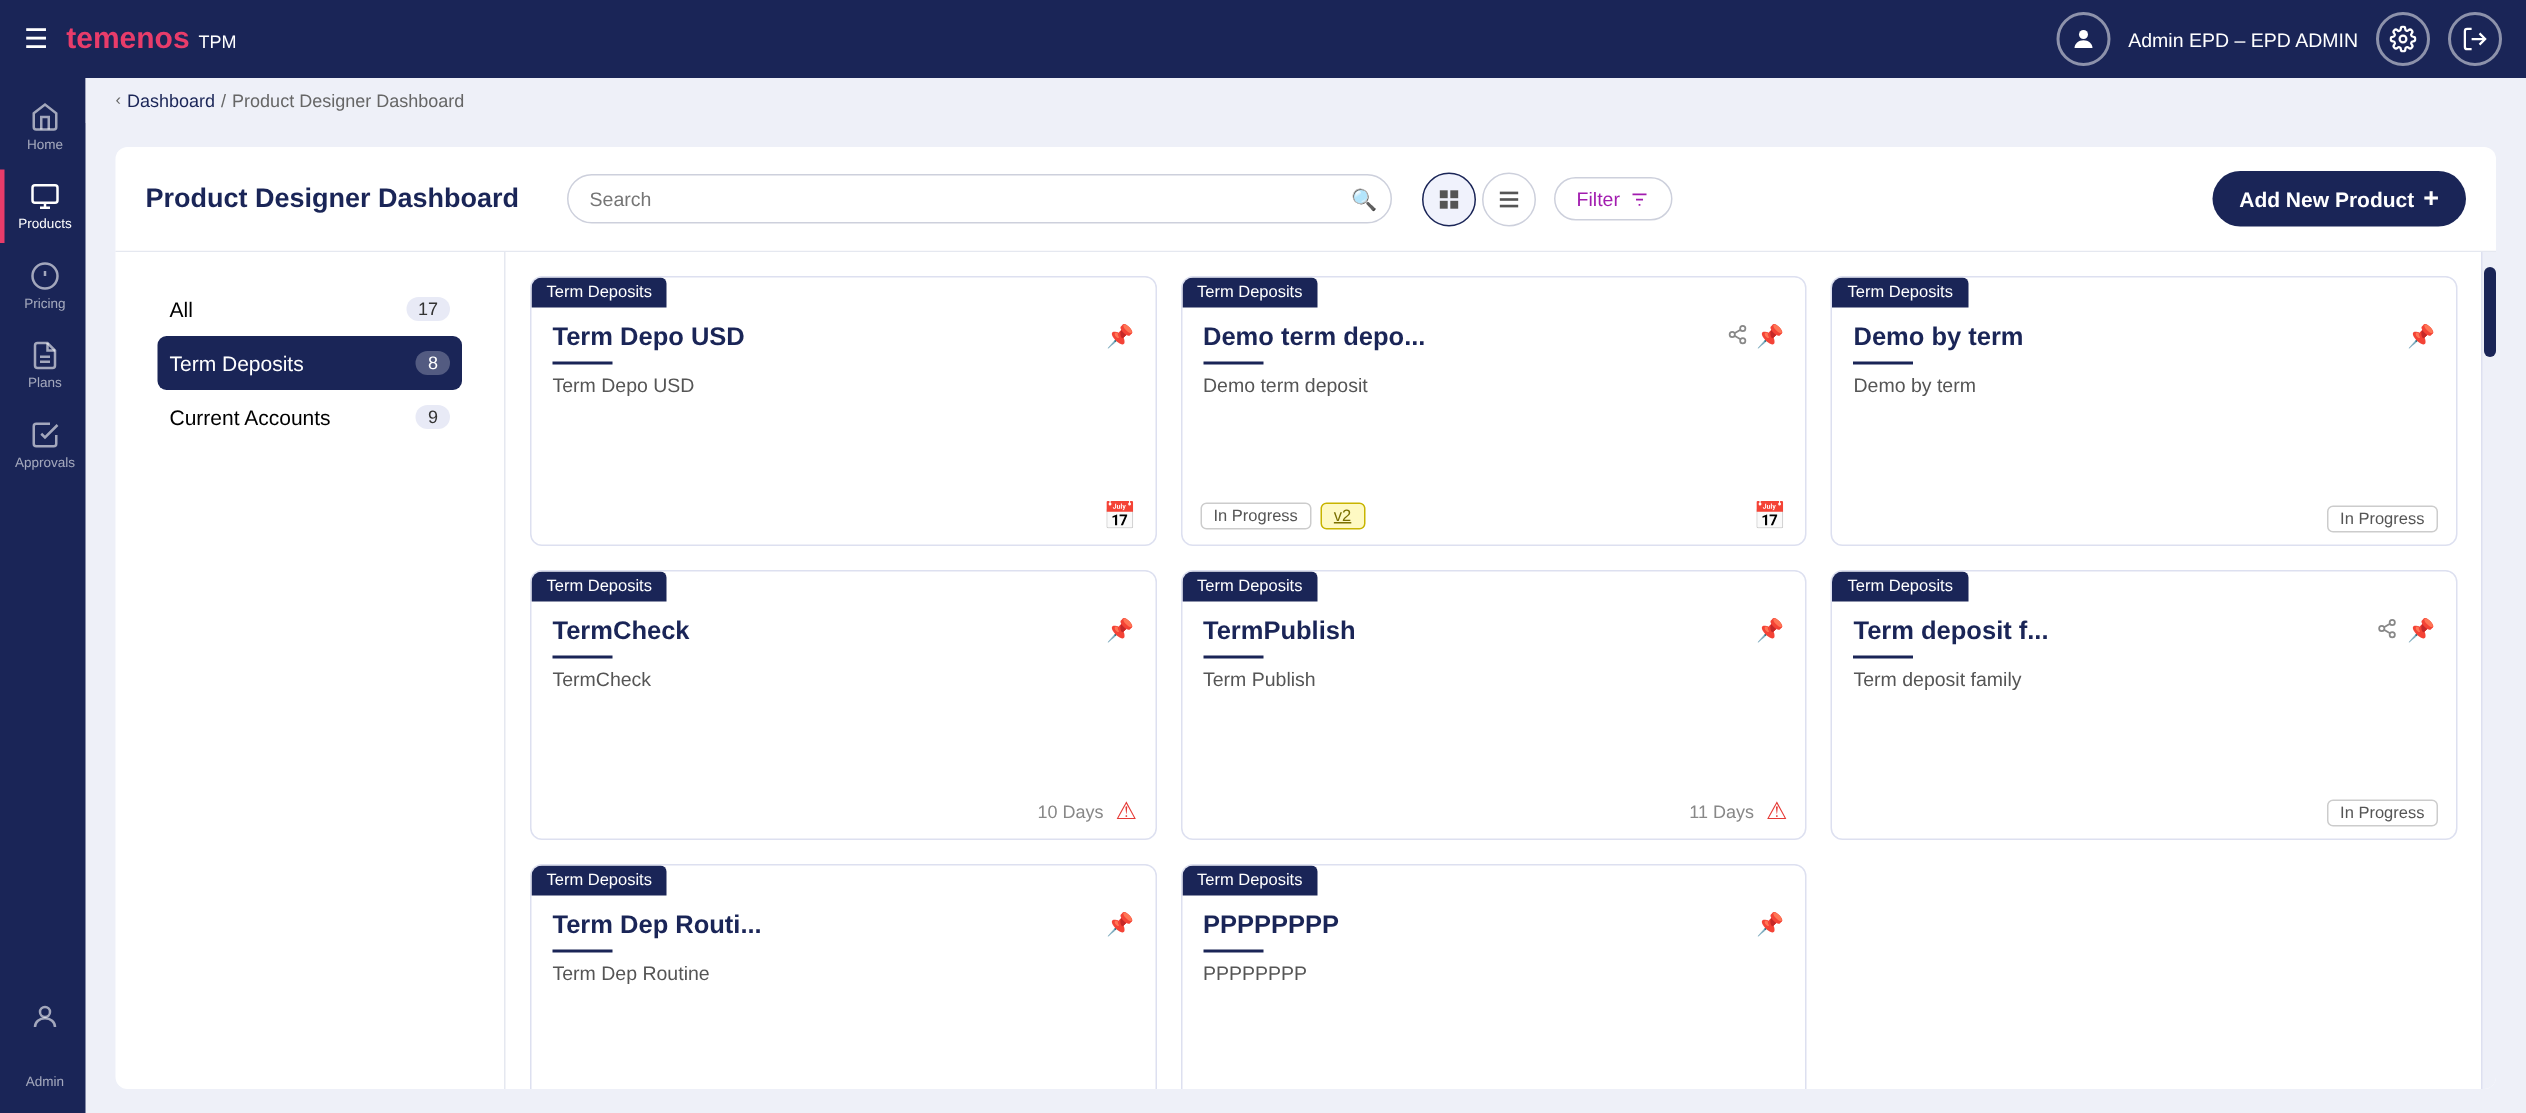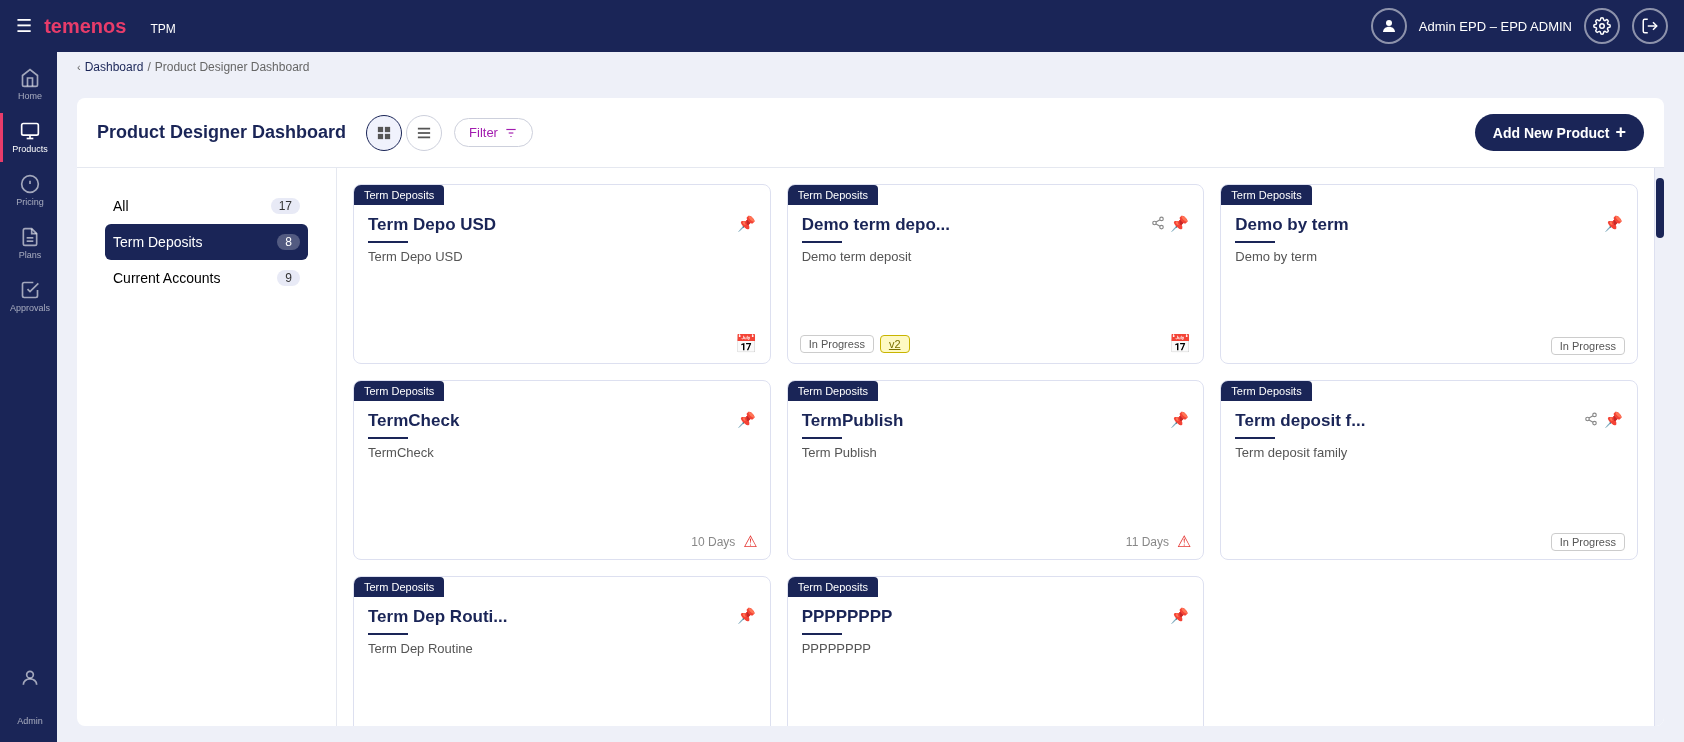--- a/index.html
+++ b/index.html
@@ -10,21 +10,21 @@
       background: #1a2557;
       height: 52px;
       display: flex;
       align-items: center;
       padding: 0 16px;
       color: white;
       justify-content: space-between;
     }
     .top-nav-left { display: flex; align-items: center; gap: 12px; }
     .hamburger { cursor: pointer; font-size: 18px; }
-    .brand { display: flex; align-items: baseline; gap: 24px; }
+    .brand { display: flex; align-items: baseline; gap: 6px; }
     .brand-name { font-size: 20px; font-weight: 700; color: #e83c6a; }
     .brand-sub { font-size: 12px; font-weight: 400; color: white; }
     .top-nav-right { display: flex; align-items: center; gap: 12px; }
     .user-info { font-size: 13px; color: white; }
     .icon-circle {
       width: 36px; height: 36px; border-radius: 50%;
       border: 2px solid rgba(255,255,255,0.5);
       display: flex; align-items: center; justify-content: center;
       cursor: pointer; font-size: 16px; color: white;
     }
@@ -287,20 +287,24 @@
       <a href="#">Dashboard</a>
       <span>/</span>
       <span>Product Designer Dashboard</span>
     </div>
 
     <div class="content-area">
 
       <div class="dashboard-header">
         <span class="page-title">Product Designer Dashboard</span>
 
+        <div class="search-box">
+          <input type="text" placeholder="Search" style="">
+          <span class="search-icon">🔍</span>
+        </div>
 
         <div class="view-toggles">
           <button class="view-btn active">
             <svg width="14" height="14" viewBox="0 0 16 16" fill="currentColor">
                 <rect x="1" y="1" width="6" height="6"></rect>
                 <rect x="9" y="1" width="6" height="6"></rect>
                 <rect x="1" y="9" width="6" height="6"></rect>
                 <rect x="9" y="9" width="6" height="6"></rect>
               </svg>
           </button>

